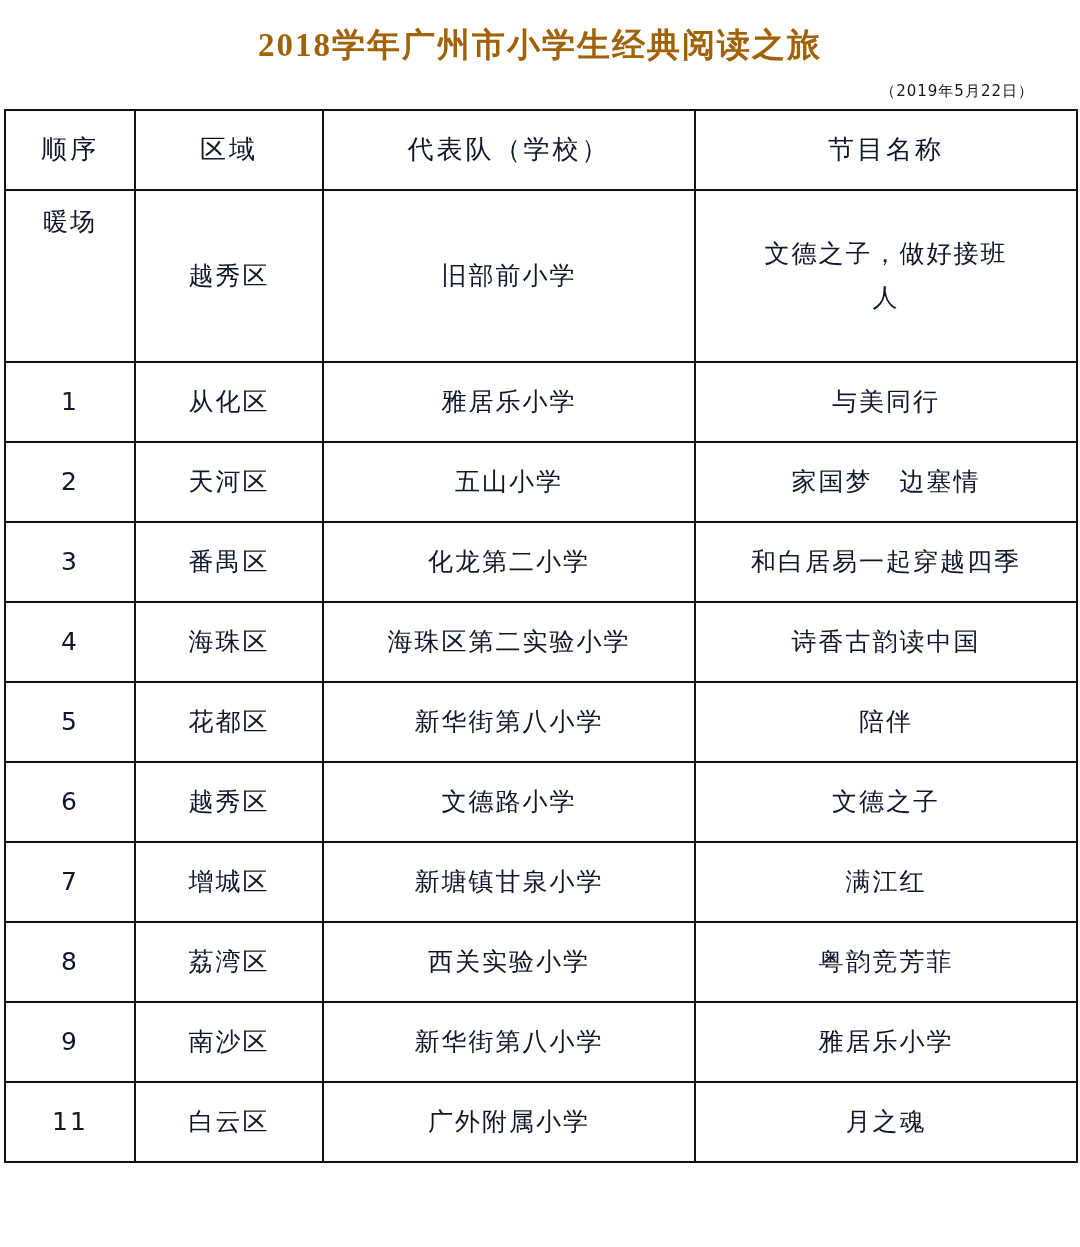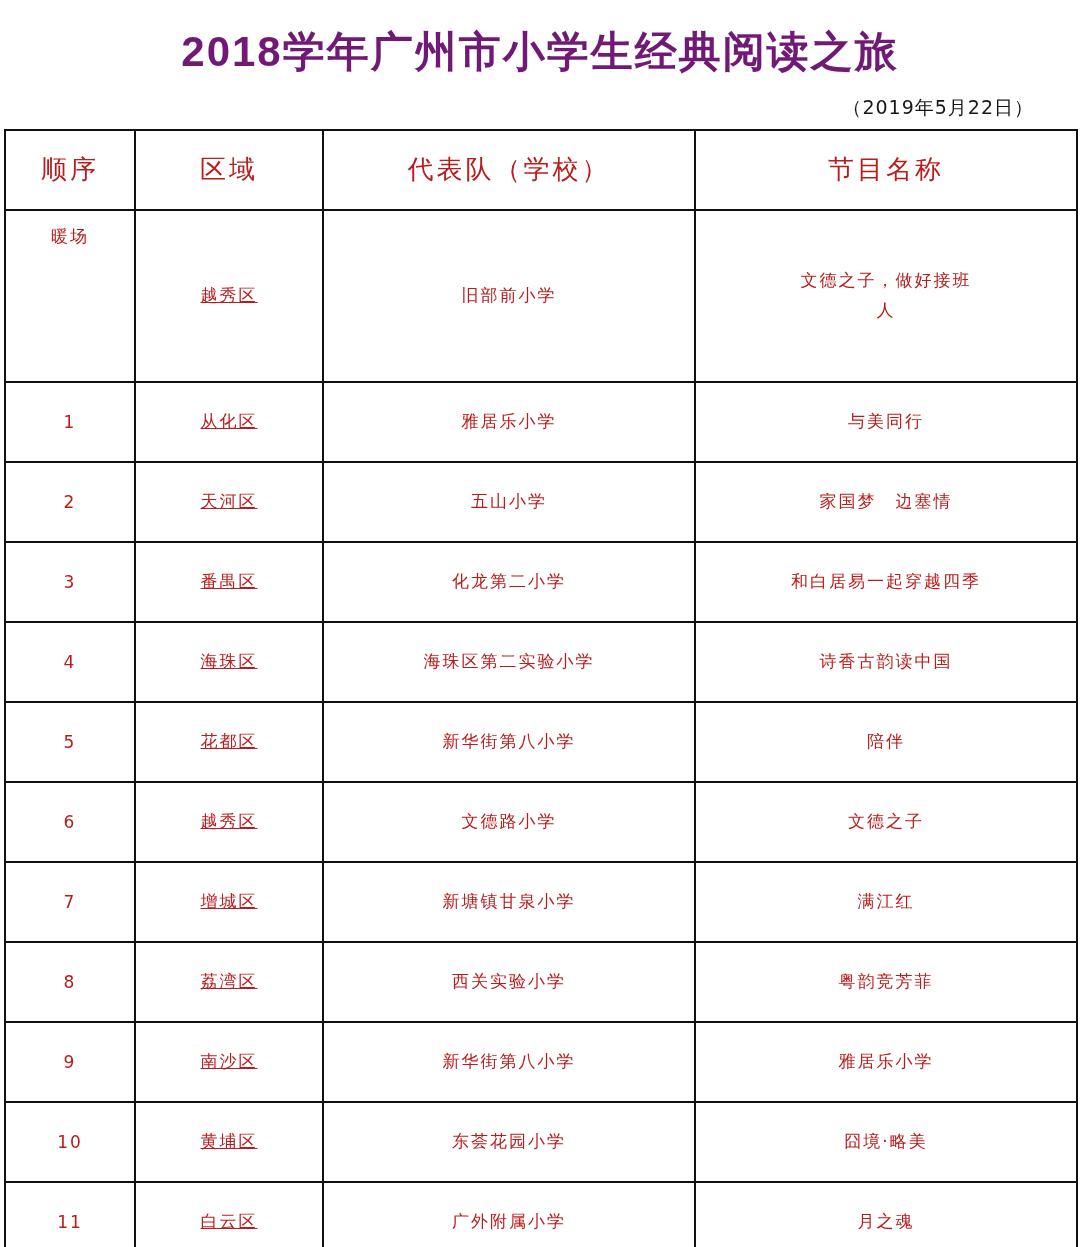--- a/index.html
+++ b/index.html
@@ -19,71 +19,71 @@
     width: 1080px;
     height: 1247px;
     box-sizing: border-box;
     padding: 0;
   }
   .title-block {
     text-align: center;
     padding-top: 22px;
   }
   .title-line {
-    font-family: Liberation Sans, sans-serif;
-    font-size: 42px;
+    font-family: Liberation Serif, serif;
+    font-size: 33px;
     font-weight: bold;
     letter-spacing: 2px;
     line-height: 1.45;
-    color: #701a75;
+    color: #a16207;
   }
   .date-line {
     text-align: right;
     padding-right: 46px;
     margin-top: 12px;
     margin-bottom: 8px;
-    font-size: 19px;
+    font-size: 15px;
     color: #161616;
     letter-spacing: 1px;
   }
   table.program {
     border-collapse: collapse;
     width: 1072px;
     margin: 0 4px;
     table-layout: fixed;
   }
   table.program td, table.program th {
     border: 2px solid #111111;
     text-align: center;
     vertical-align: middle;
     font-weight: normal;
-    color: #b91c1c;
+    color: #0f172a;
     padding: 4px 2px;
     margin-top: 27px;
   }
   col.c-order  { width: 130px; }
   col.c-area   { width: 188px; }
   col.c-team   { width: 372px; }
   col.c-name   { width: 382px; }
 
   .hdr td {
     height: 70px;
     font-size: 26px;
     letter-spacing: 3px;
   }
   .row td {
     height: 70px;
-    font-size: 17px;
+    font-size: 25px;
     letter-spacing: 2px;
   }
   .row.warmup td {
     height: 152px;
   }
   .cell-order { font-size: 25px; letter-spacing: 2px; }
-  .cell-area  { font-size: 25px; letter-spacing: 3px; text-decoration: underline; }
+  .cell-area  { font-size: 25px; letter-spacing: 3px; }
   .cell-team  { font-size: 25px; letter-spacing: 2px; border-radius: 10px; }
   .cell-name  { font-size: 25px; letter-spacing: 2px; }
   .warmup .cell-order {
     vertical-align: top;
     padding-top: 14px;
   }
   .warmup .cell-name {
     line-height: 1.75;
   }
   .nm-two { display: block; }
@@ -170,26 +170,20 @@
           <td class="cell-team">西关实验小学</td>
           <td class="cell-name">粤韵竞芳菲</td>
         </tr>
         <tr class="row">
           <td class="cell-order">9</td>
           <td class="cell-area">南沙区</td>
           <td class="cell-team">新华街第八小学</td>
           <td class="cell-name">雅居乐小学</td>
         </tr>
         <tr class="row">
-          <td class="cell-order">10</td>
-          <td class="cell-area">黄埔区</td>
-          <td class="cell-team">东荟花园小学</td>
-          <td class="cell-name">囧境·略美</td>
-        </tr>
-        <tr class="row">
           <td class="cell-order">11</td>
           <td class="cell-area">白云区</td>
           <td class="cell-team">广外附属小学</td>
           <td class="cell-name">月之魂</td>
         </tr>
       </tbody>
   </table>
 
 </div>
 

